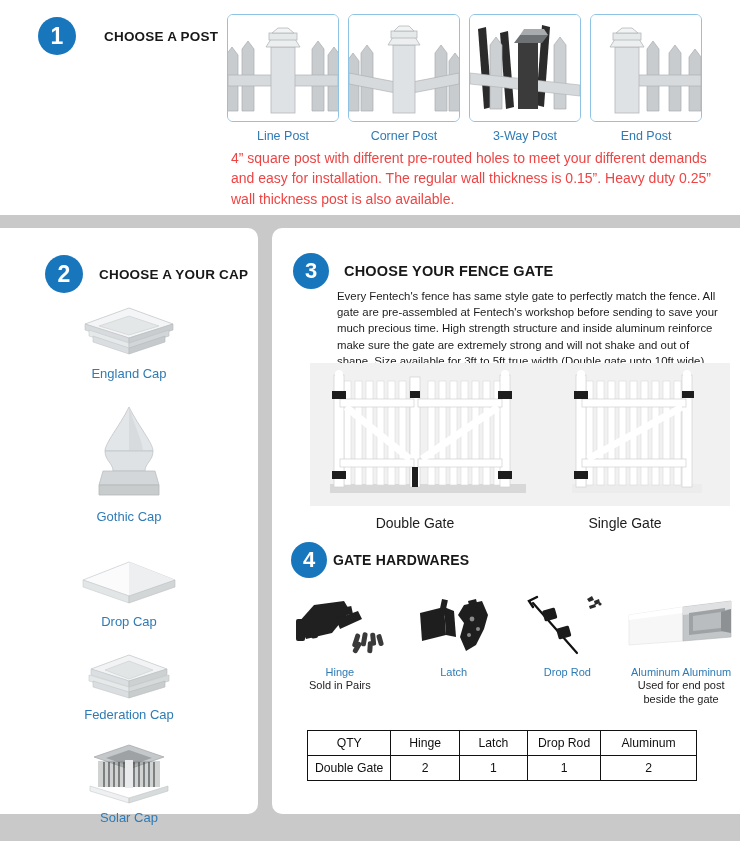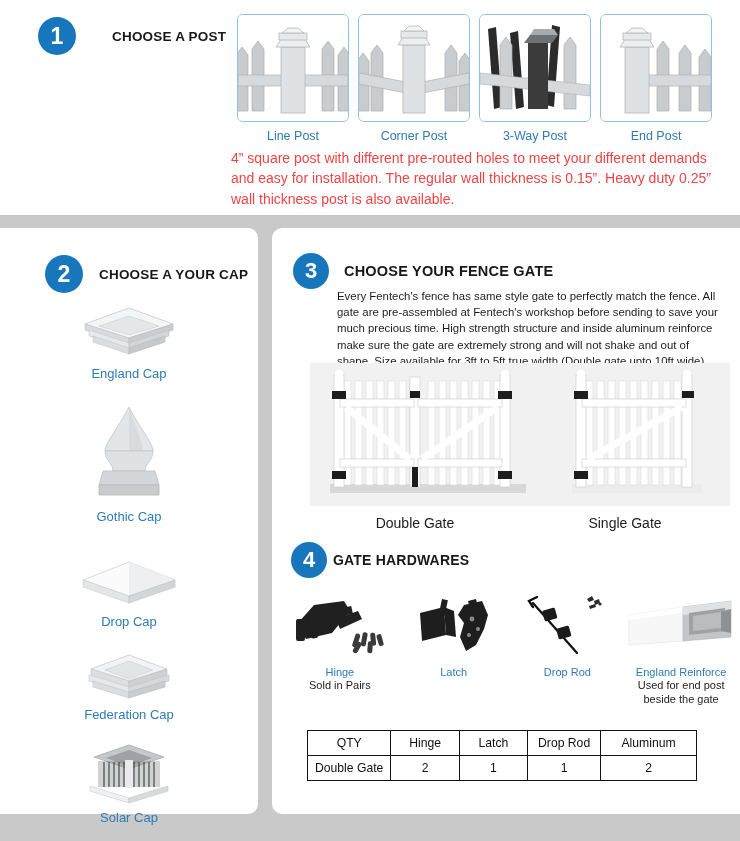--- a/index.html
+++ b/index.html
@@ -23,23 +23,23 @@
     font-size: 23px; font-weight: bold;
     display: flex; align-items: center; justify-content: center;
     flex: 0 0 auto; line-height: 1;
   }
   .step-title {
     font-size: 13.5px; font-weight: bold; color: #181818;
     letter-spacing: .2px; white-space: nowrap;
   }
 
   #step1-head { position: absolute; left: 38px; top: 17px; }
-  #step1-head .step-title { margin-left: 36px; }
-
-  .thumbs { position: absolute; left: 221px; top: 14px; display: flex; gap: 9px; padding-left: 16px; }
+  #step1-head .step-title { margin-left: 28px; }
+
+  .thumbs { position: absolute; left: 211px; top: 14px; display: flex; gap: 9px; padding-left: 16px; }
   .thumb-cell { width: 112px; }
   .thumb-box {
     width: 112px; height: 108px;
     border: 1px solid #8ec3e3; border-radius: 6px;
     background: #ffffff; overflow: hidden; position: relative;
   }
   .thumb-cap {
     text-align: center; font-size: 12.5px; color: #2f7bb5;
     margin-top: 7px; white-space: nowrap;
   }
@@ -495,21 +495,21 @@
         <svg width="112" height="62" viewBox="0 0 112 62">
           <polygon points="4,22 58,14 58,48 4,52" fill="#f7f7f7" stroke="#e2e2e2" stroke-width="0.6"></polygon>
           <polygon points="4,22 58,14 58,20 4,27" fill="#ffffff"></polygon>
           <polygon points="58,14 106,8 106,44 58,48" fill="#c3c6c8" stroke="#aeb1b3" stroke-width="0.6"></polygon>
           <polygon points="58,14 106,8 106,16 58,22" fill="#dfe1e2"></polygon>
           <polygon points="64,20 100,15 100,38 64,42" fill="#9ea2a4"></polygon>
           <polygon points="68,23 96,19 96,35 68,38" fill="#babdbf"></polygon>
           <polygon points="96,19 106,16 106,40 96,38" fill="#8d9193"></polygon>
         </svg>
       </div>
-      <div class="hw-name">England Reinforce</div>
+      <div class="hw-name">Aluminum Aluminum</div>
       <div class="hw-sub">Used for end post beside the gate</div>
     </div>
 
   </div>
 
   <table class="qty-table">
     <thead>
       <tr>
         <th class="c0">QTY</th>
         <th class="c1">Hinge</th>

